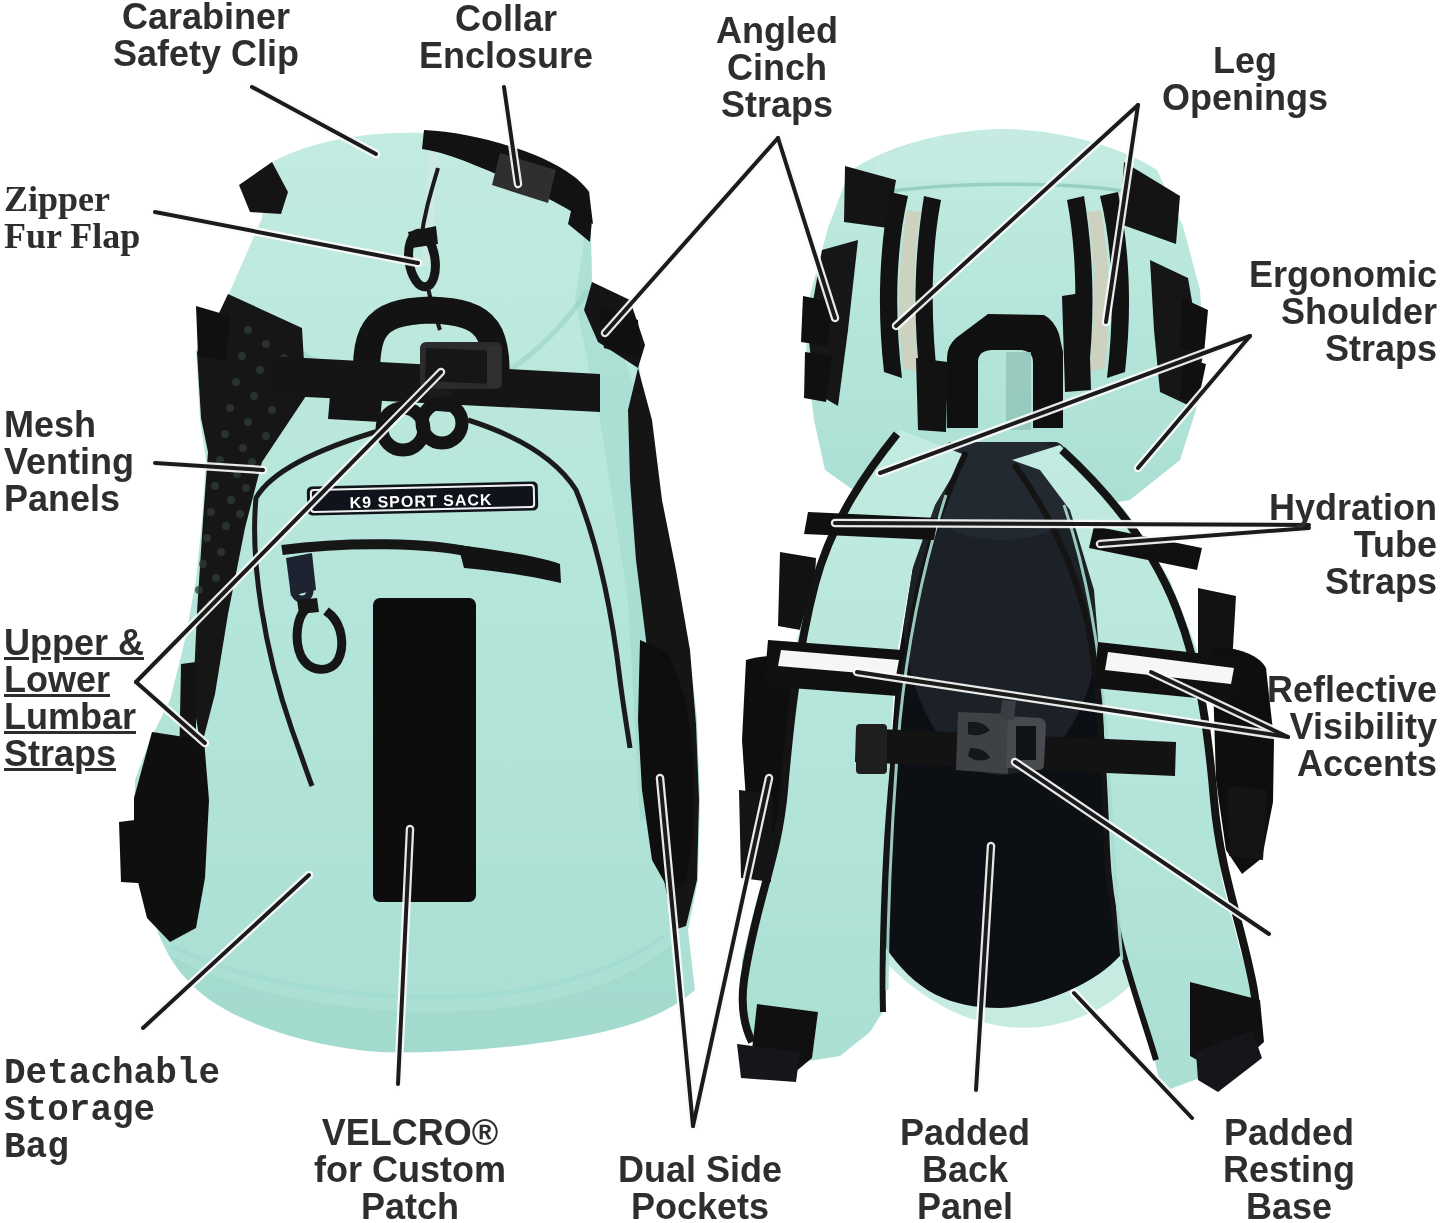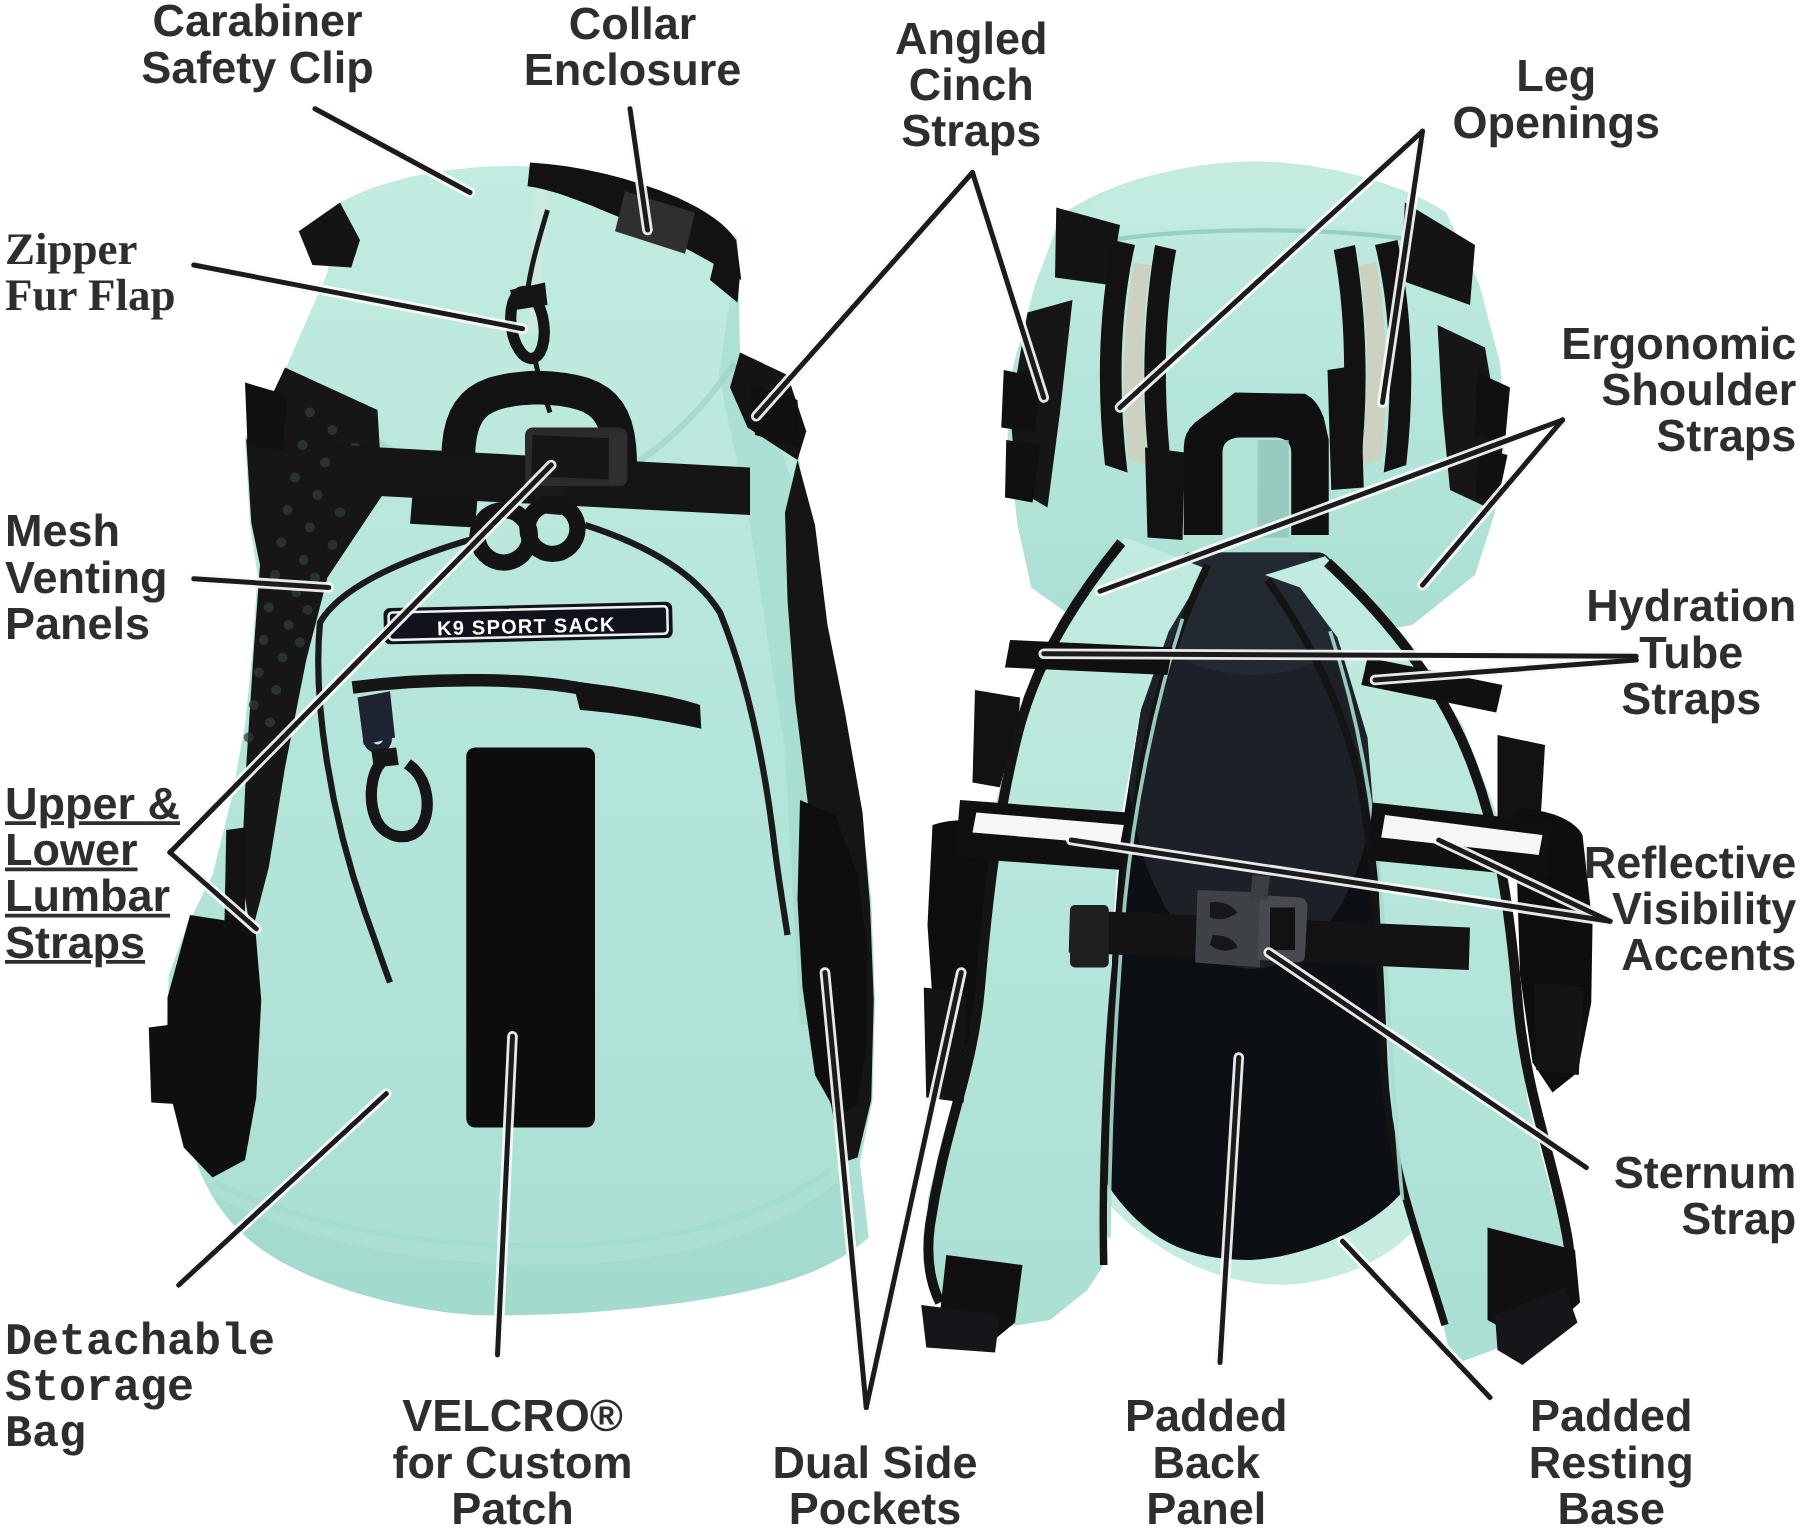--- a/index.html
+++ b/index.html
@@ -289,22 +289,21 @@
   </g>
 </svg>
 
 <div class="lb c" style="left:56px;top:-2px;width:300px;">Carabiner<br>Safety Clip</div>
 <div class="lb c" style="left:356px;top:0px;width:300px;">Collar<br>Enclosure</div>
 <div class="lb c" style="left:627px;top:12px;width:300px;">Angled<br>Cinch<br>Straps</div>
 <div class="lb c" style="left:1095px;top:0px;width:300px;margin-top:42px;">Leg<br>Openings</div>
 <div class="lb" style="left:4px;top:181px;font-family:Liberation Serif, serif;">Zipper<br>Fur Flap</div>
 <div class="lb r" style="right:8px;top:256px;">Ergonomic<br>Shoulder<br>Straps</div>
 <div class="lb" style="left:4px;top:406px;">Mesh<br>Venting<br>Panels</div>
-<div class="lb r" style="right:8px;top:466px;text-align:center;">Hydration<br>Tube<br>Straps</div>
+<div class="lb r" style="right:8px;top:489px;">Hydration<br>Tube<br>Straps</div>
 <div class="lb" style="left:4px;top:624px;text-decoration:underline;">Upper &amp;<br>Lower<br>Lumbar<br>Straps</div>
 <div class="lb r" style="right:8px;top:671px;">Reflective<br>Visibility<br>Accents</div>
-<div class="lb r" style="right:8px;top:919px;">Sternum<br>Strap</div>
 <div class="lb" style="left:4px;top:1055px;font-family:Liberation Mono, monospace;">Detachable<br>Storage<br>Bag</div>
 <div class="lb c" style="left:260px;top:1114px;width:300px;">VELCRO®<br>for Custom<br>Patch</div>
 <div class="lb c" style="left:550px;top:1151px;width:300px;">Dual Side<br>Pockets</div>
 <div class="lb c" style="left:815px;top:1114px;width:300px;">Padded<br>Back<br>Panel</div>
 <div class="lb c" style="left:1139px;top:1114px;width:300px;">Padded<br>Resting<br>Base</div>
 </div>
 
 </body></html>

